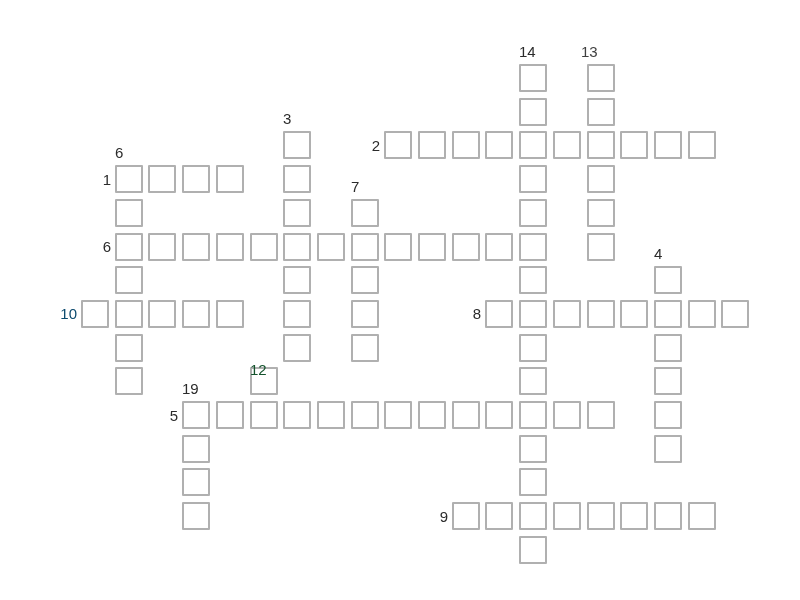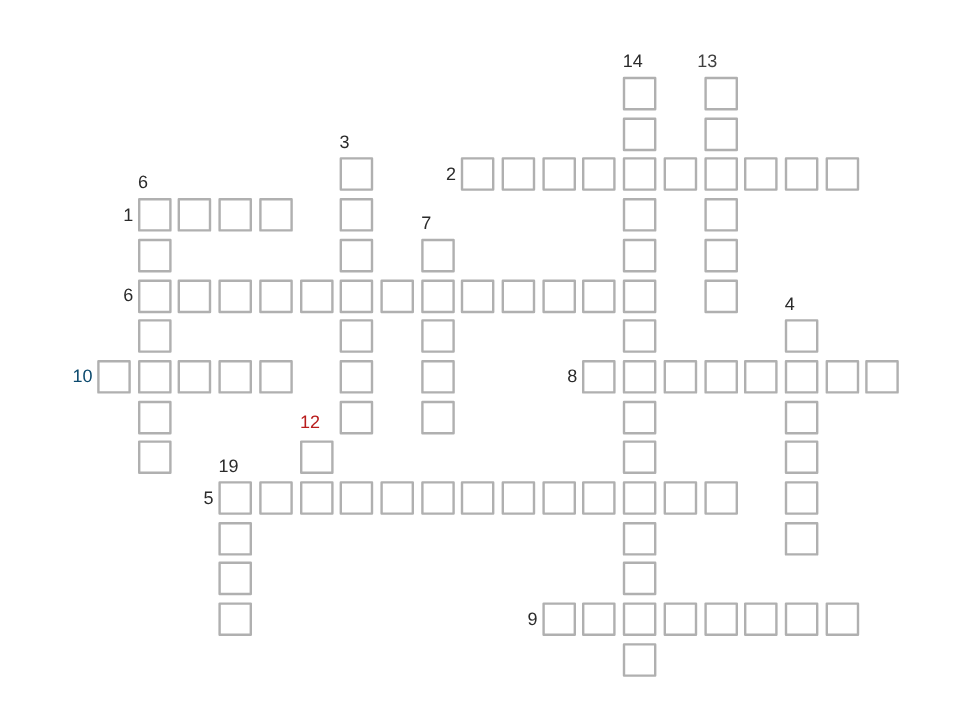--- a/index.html
+++ b/index.html
@@ -124,21 +124,21 @@
     <div class="cell" style="left: 81px; top: 300px; border-color: rgb(176, 176, 176); background: rgb(255, 255, 255);"></div>
     <div class="cell" style="left: 148px; top: 300px; border-color: rgb(176, 176, 176); background: rgb(255, 255, 255);"></div>
     <div class="cell" style="left: 182px; top: 300px; border-color: rgb(176, 176, 176); background: rgb(255, 255, 255);"></div>
     <div class="cell" style="left: 216px; top: 300px; border-color: rgb(176, 176, 176); background: rgb(255, 255, 255);"></div>
     <div class="label label-across" style="color: #0c4a6e; left: 37px; top: 305px;">10</div>
     <div class="cell" style="left: 182px; top: 435px; border-color: rgb(176, 176, 176); background: rgb(255, 255, 255);"></div>
     <div class="cell" style="left: 182px; top: 468px; border-color: rgb(176, 176, 176); background: rgb(255, 255, 255);"></div>
     <div class="cell" style="left: 182px; top: 502px; border-color: rgb(176, 176, 176); background: rgb(255, 255, 255);"></div>
     <div class="label label-down" style="color: rgb(43, 43, 43); left: 182px; top: 380px;">19</div>
     <div class="cell" style="left: 250px; top: 367px; border-color: rgb(176, 176, 176); background: rgb(255, 255, 255);"></div>
-    <div class="label label-down" style="color: #b91c1c; left: 250px; top: 344px;">12</div>
+    <div class="label label-down" style="color: #14532d; left: 250px; top: 361px;">12</div>
     <div class="cell" style="left: 587px; top: 64px; border-color: rgb(176, 176, 176); background: rgb(255, 255, 255);"></div>
     <div class="cell" style="left: 587px; top: 98px; border-color: rgb(176, 176, 176); background: rgb(255, 255, 255);"></div>
     <div class="cell" style="left: 587px; top: 165px; border-color: rgb(176, 176, 176); background: rgb(255, 255, 255);"></div>
     <div class="cell" style="left: 587px; top: 199px; border-color: rgb(176, 176, 176); background: rgb(255, 255, 255);"></div>
     <div class="cell" style="left: 587px; top: 233px; border-color: rgb(176, 176, 176); background: rgb(255, 255, 255);"></div>
     <div class="label label-down" style="color: #404040; left: 581px; top: 43px;">13</div>
     <div class="cell" style="left: 519px; top: 64px; border-color: rgb(176, 176, 176); background: rgb(255, 255, 255);"></div>
     <div class="cell" style="left: 519px; top: 98px; border-color: rgb(176, 176, 176); background: rgb(255, 255, 255);"></div>
     <div class="cell" style="left: 519px; top: 165px; border-color: rgb(176, 176, 176); background: rgb(255, 255, 255);"></div>
     <div class="cell" style="left: 519px; top: 199px; border-color: rgb(176, 176, 176); background: rgb(255, 255, 255);"></div>

